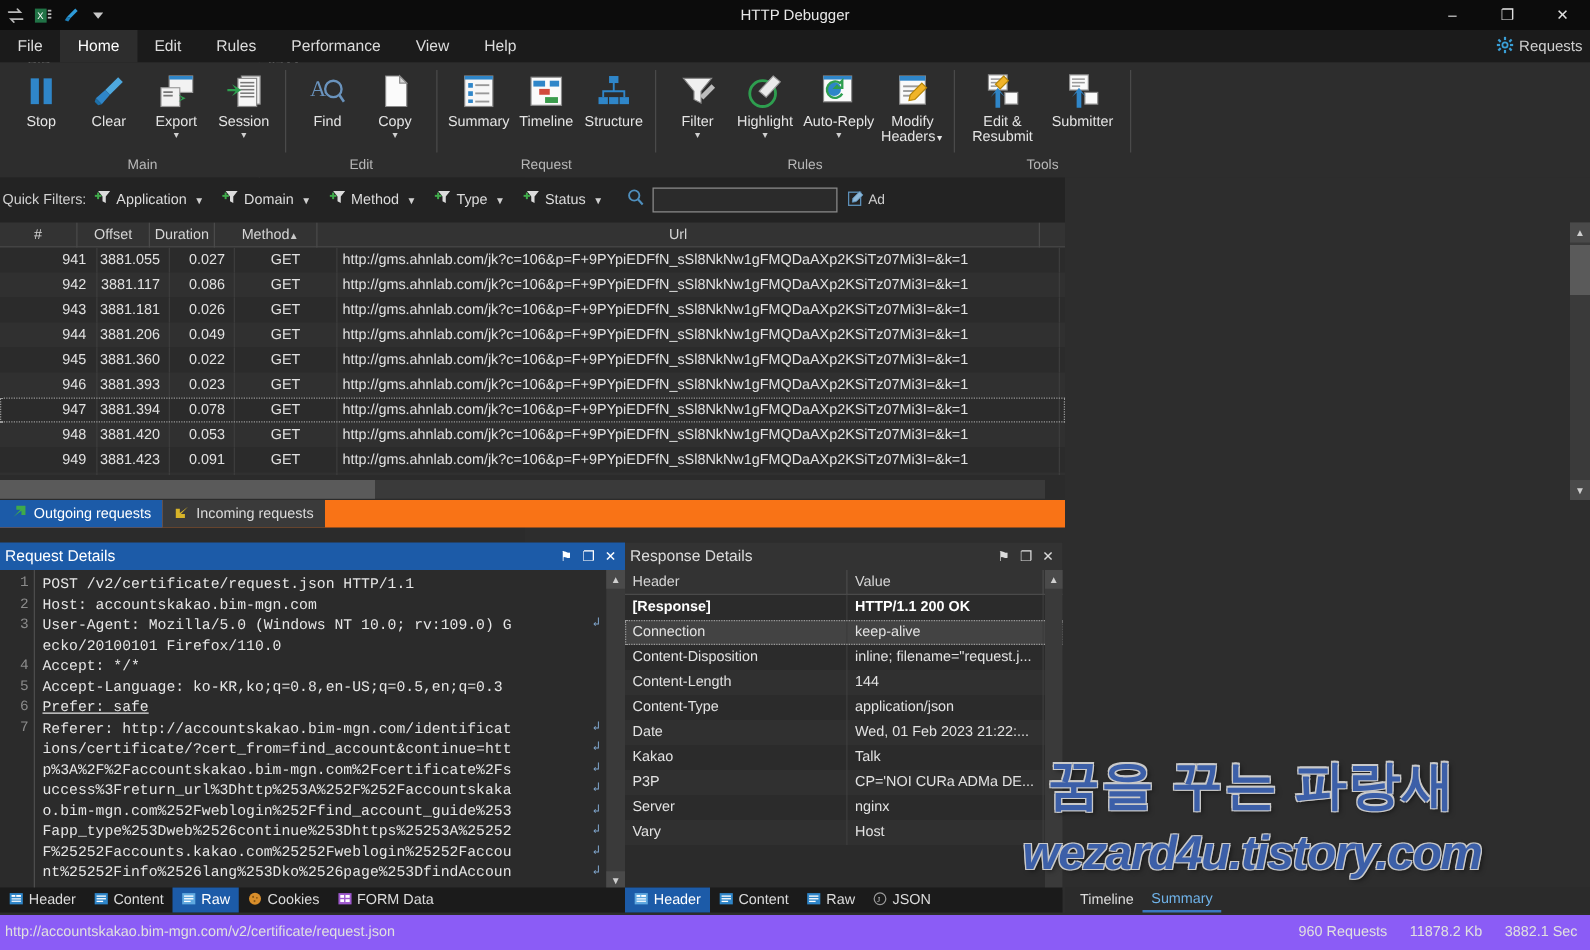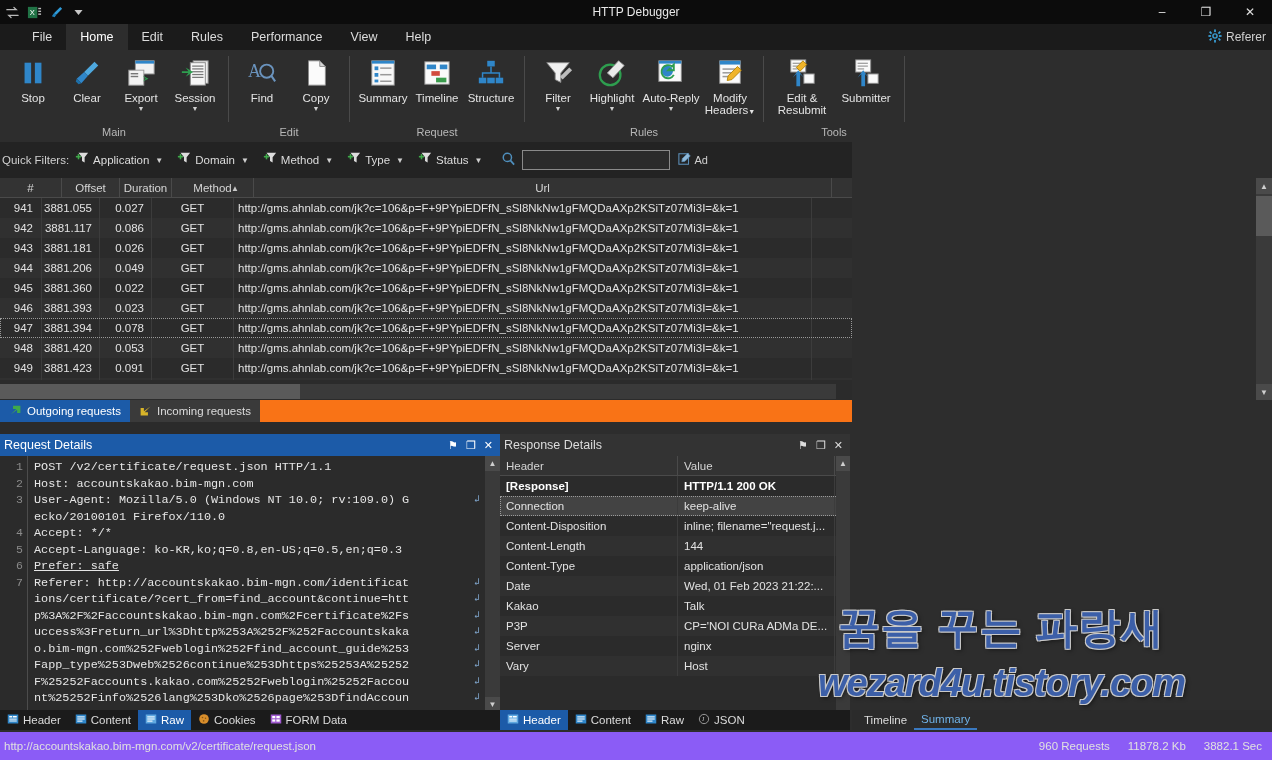--- a/index.html
+++ b/index.html
@@ -26,21 +26,21 @@
   }
   .winbtns { position: absolute; right: 0; top: 0; height: 24px; display: flex; }
   .winbtn {
     width: 44px; height: 24px; display: flex; align-items: center; justify-content: center;
     color: #e0e0e0; font-size: 12px;
   }
 
   
   .menubar {
     position: absolute; top: 24px; left: 0; width: 1272px; height: 26px;
-    background: #1b1b1b; display: flex; align-items: stretch; padding-left: 18px;
+    background: #1b1b1b; display: flex; align-items: stretch;
   }
   .menuitem {
     padding: 0 14px; display: flex; align-items: center;
     font-size: 12.5px; color: #dcdcdc;
   }
   .menuitem.active { background: #2d2d2d; color: #ffffff; }
   .settings-btn {
     position: absolute; right: 6px; top: 0; height: 26px;
     display: flex; align-items: center; gap: 4px;
     font-size: 12px; color: #cfcfcf;
@@ -95,21 +95,21 @@
   .gh .sortarrow { position: absolute; right: 14px; font-size: 8px; color: #c8c8c8; }
   .grid-body { height: 182px; overflow: hidden; }
   .grow { display: flex; height: 20px; align-items: center; }
   .grow:nth-child(odd) { background: #2b2b2b; }
   .grow:nth-child(even) { background: #303030; }
   .grow.focusrow { outline: 1px dotted #9a9a9a; outline-offset: -1px; }
   .gc {
     font-size: 11.5px; color: #e2e2e2; height: 20px; line-height: 20px;
     border-right: 1px solid #3c3c3c; overflow: hidden; white-space: nowrap;
   }
-  .c-num  { width: 42px; text-align: right; padding-right: 8px; }
+  .c-num  { width: 78px; text-align: right; padding-right: 8px; }
   .c-off  { width: 58px; text-align: right; padding-right: 7px; }
   .c-dur  { width: 52px; text-align: right; padding-right: 7px; }
   .c-mth  { width: 82px; text-align: center; }
   .c-url  { width: 578px; padding-left: 4px; }
   .hdr-num { width: 62px; } .hdr-off { width: 58px; } .hdr-dur { width: 52px; }
   .hdr-mth { width: 82px; } .hdr-url { width: 578px; }
   .vscroll {
     position: absolute; right: 0; top: 178px; width: 16px; height: 222px;
     background: #3a3a3a; display: flex; flex-direction: column; justify-content: space-between;
   }
@@ -286,21 +286,21 @@
               <rect x="7" y="12.5" width="2" height="3"></rect>
               <rect x="0.5" y="7" width="3" height="2"></rect>
               <rect x="12.5" y="7" width="3" height="2"></rect>
               <rect x="2" y="2.6" width="2" height="3" transform="rotate(-45 3 4.1)"></rect>
               <rect x="12" y="10.4" width="2" height="3" transform="rotate(-45 13 11.9)"></rect>
               <rect x="12" y="2.6" width="2" height="3" transform="rotate(45 13 4.1)"></rect>
               <rect x="2" y="10.4" width="2" height="3" transform="rotate(45 3 11.9)"></rect>
             </g>
           </svg>
       </span>
-      <span>Referer</span>
+      <span>Requests</span>
     </div>
   </div>
 
   <div class="ribbon">
 
     <div class="rgroup">
       <div class="rgroup-items">
         <div class="rbtn">
           <span class="ico">
             <svg width="30" height="30" viewBox="0 0 32 32">

